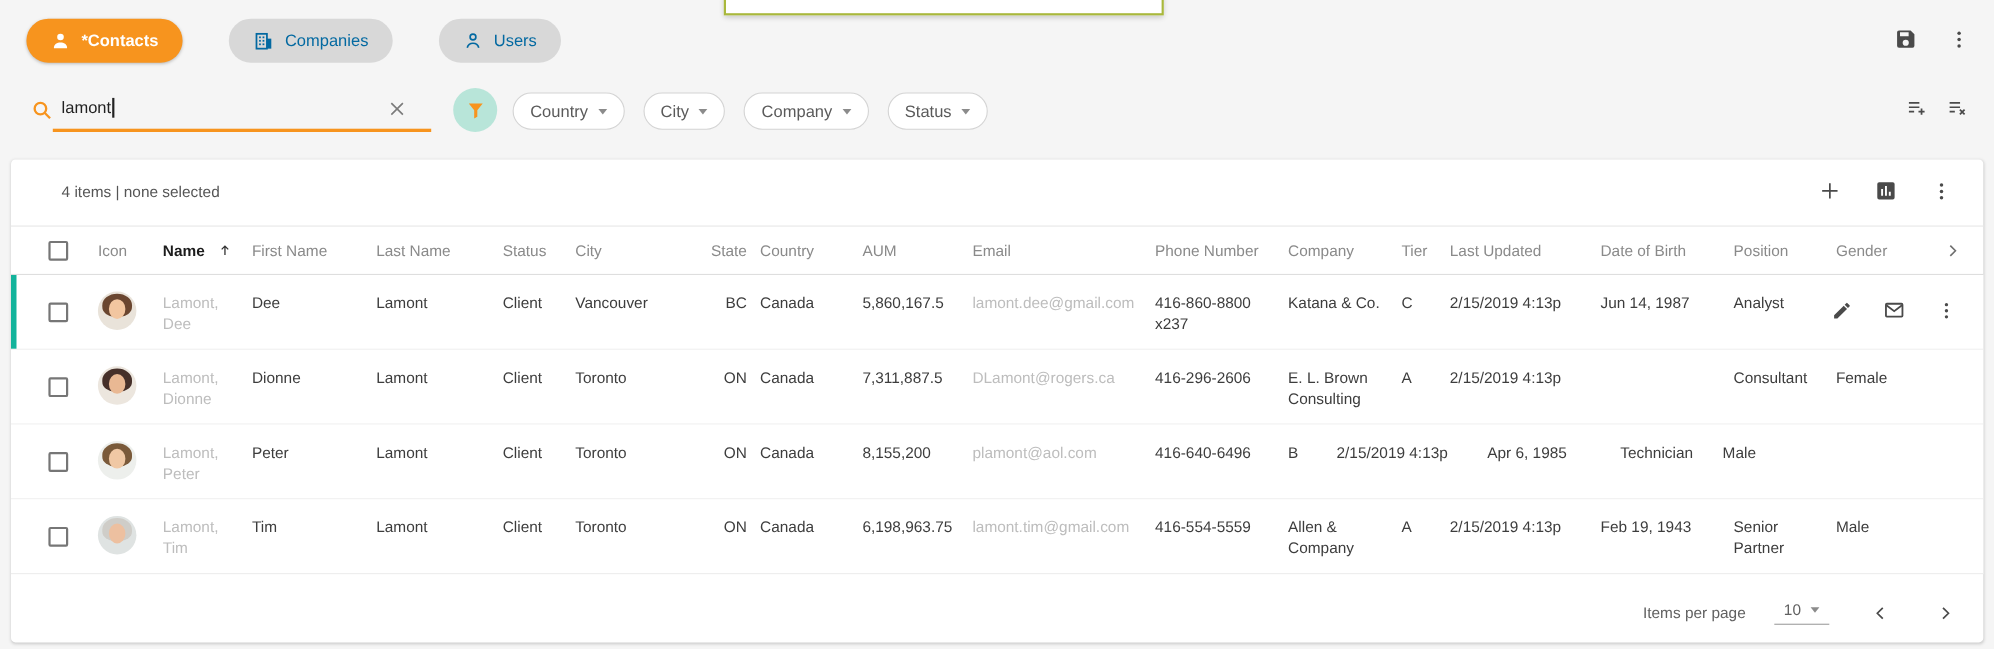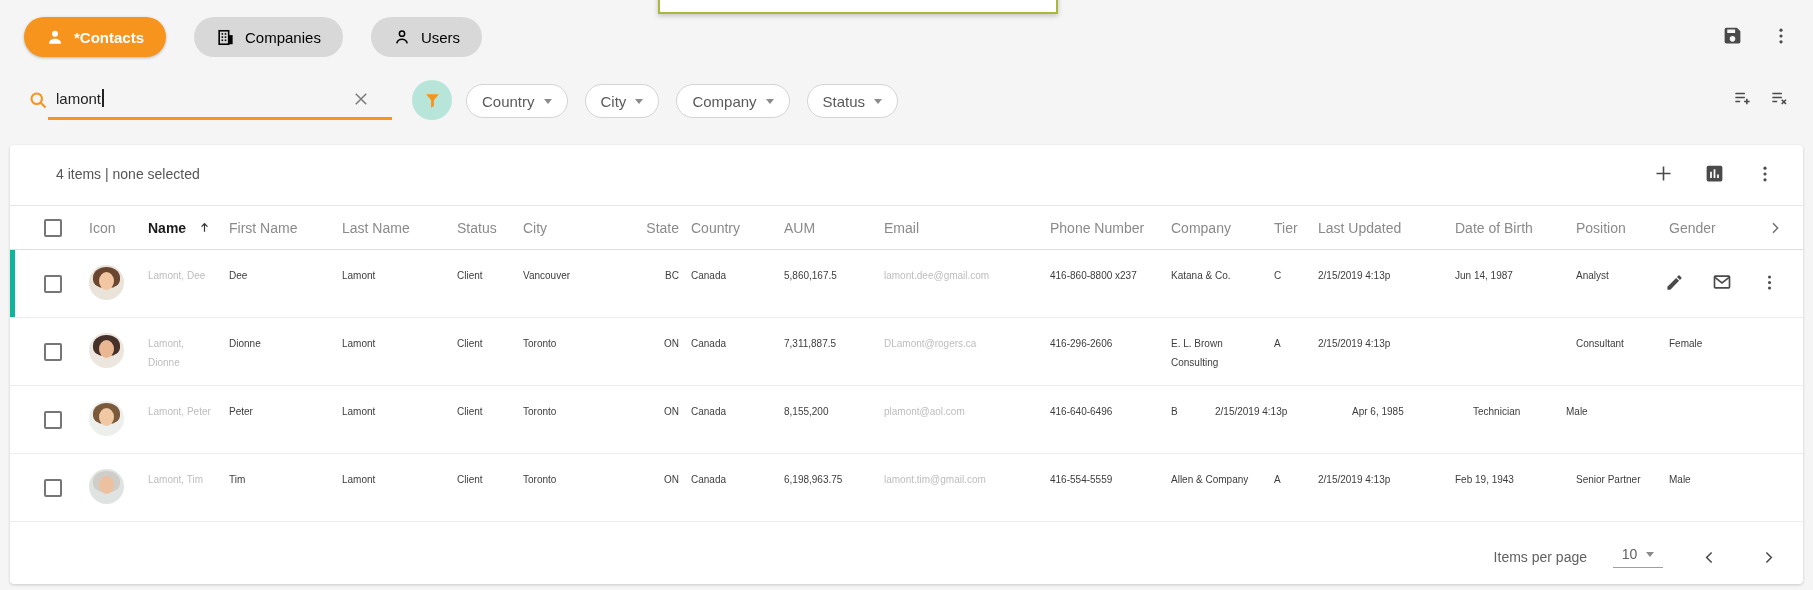--- a/index.html
+++ b/index.html
@@ -8,25 +8,25 @@
     position:relative;
     background:#f5f5f5;
     font-family:"Liberation Sans","DejaVu Sans",sans-serif;
     color:#3d3d3d;
     overflow:hidden;
   }
   svg { display:block; }
 
   
   .topbar { position:absolute; top:0; left:0; right:0; height:72px; }
-  .tabs { position:absolute; left:24px; top:17px; display:flex; gap:28px; }
+  .tabs { position:absolute; left:24px; top:17px; display:flex; gap:42px; }
   .tab {
     display:inline-flex; align-items:center; gap:10px;
     height:40px; padding:0 22px; border-radius:20px;
-    background:#d8d8d8; color:#000000; font-size:15px; cursor:pointer;
+    background:#d8d8d8; color:#0369a1; font-size:15px; cursor:pointer;
   }
   .tab.active { background:#f7941e; color:#fff; font-weight:bold; box-shadow:0 1px 3px rgba(0,0,0,.25); }
   .partial-dialog {
     position:absolute; left:658px; top:-6px; width:400px; height:20px;
     background:#fff; border:2px solid #a9b83c; box-shadow:0 2px 5px rgba(0,0,0,.2);
   }
   .topbar-right { position:absolute; right:22px; top:25px; display:flex; gap:28px; color:#4a4a4a; }
   .iconbtn { cursor:pointer; background:none; border:none; color:#4a4a4a; padding:0; }
 
   
@@ -82,21 +82,21 @@
   .c-updated { width:137px; }
   .c-dob { width:121px; }
   .c-position { width:93px; }
   .c-gender { width:81px; }
   .c-more { flex:1; display:flex; justify-content:flex-end; padding-right:20px; }
   .th-name { color:#1c1c1c; font-weight:bold; display:flex; align-items:center; gap:12px; }
   .checkbox { width:18px; height:18px; border:2px solid #767676; border-radius:2px; background:#fff; cursor:pointer; }
 
   .trow {
     position:relative; display:flex; align-items:flex-start;
-    height:68px; border-bottom:1px solid #ededed; font-size:10px; line-height:19px; background:#fff;
+    height:68px; border-bottom:1px solid #ededed; font-size:14px; line-height:19px; background:#fff;
   }
   .trow .cell { padding-top:16px; }
   .trow .c-check { padding-top:25px; }
   .trow .c-icon { padding-top:15px; }
   .muted { color:#bdbdbd; }
   .indicator { position:absolute; left:0; top:0; bottom:0; width:5px; background:#12b39b; }
   .row-actions { position:absolute; right:24px; top:22px; display:flex; gap:28px; align-items:center; color:#5f6368; background:#fff; }
 
   .avatar { width:35px; height:35px; border-radius:50%; position:relative; overflow:hidden; background:#e6e0d7; }
   .avatar::before { content:""; position:absolute; top:2px; left:4px; width:27px; height:21px;

